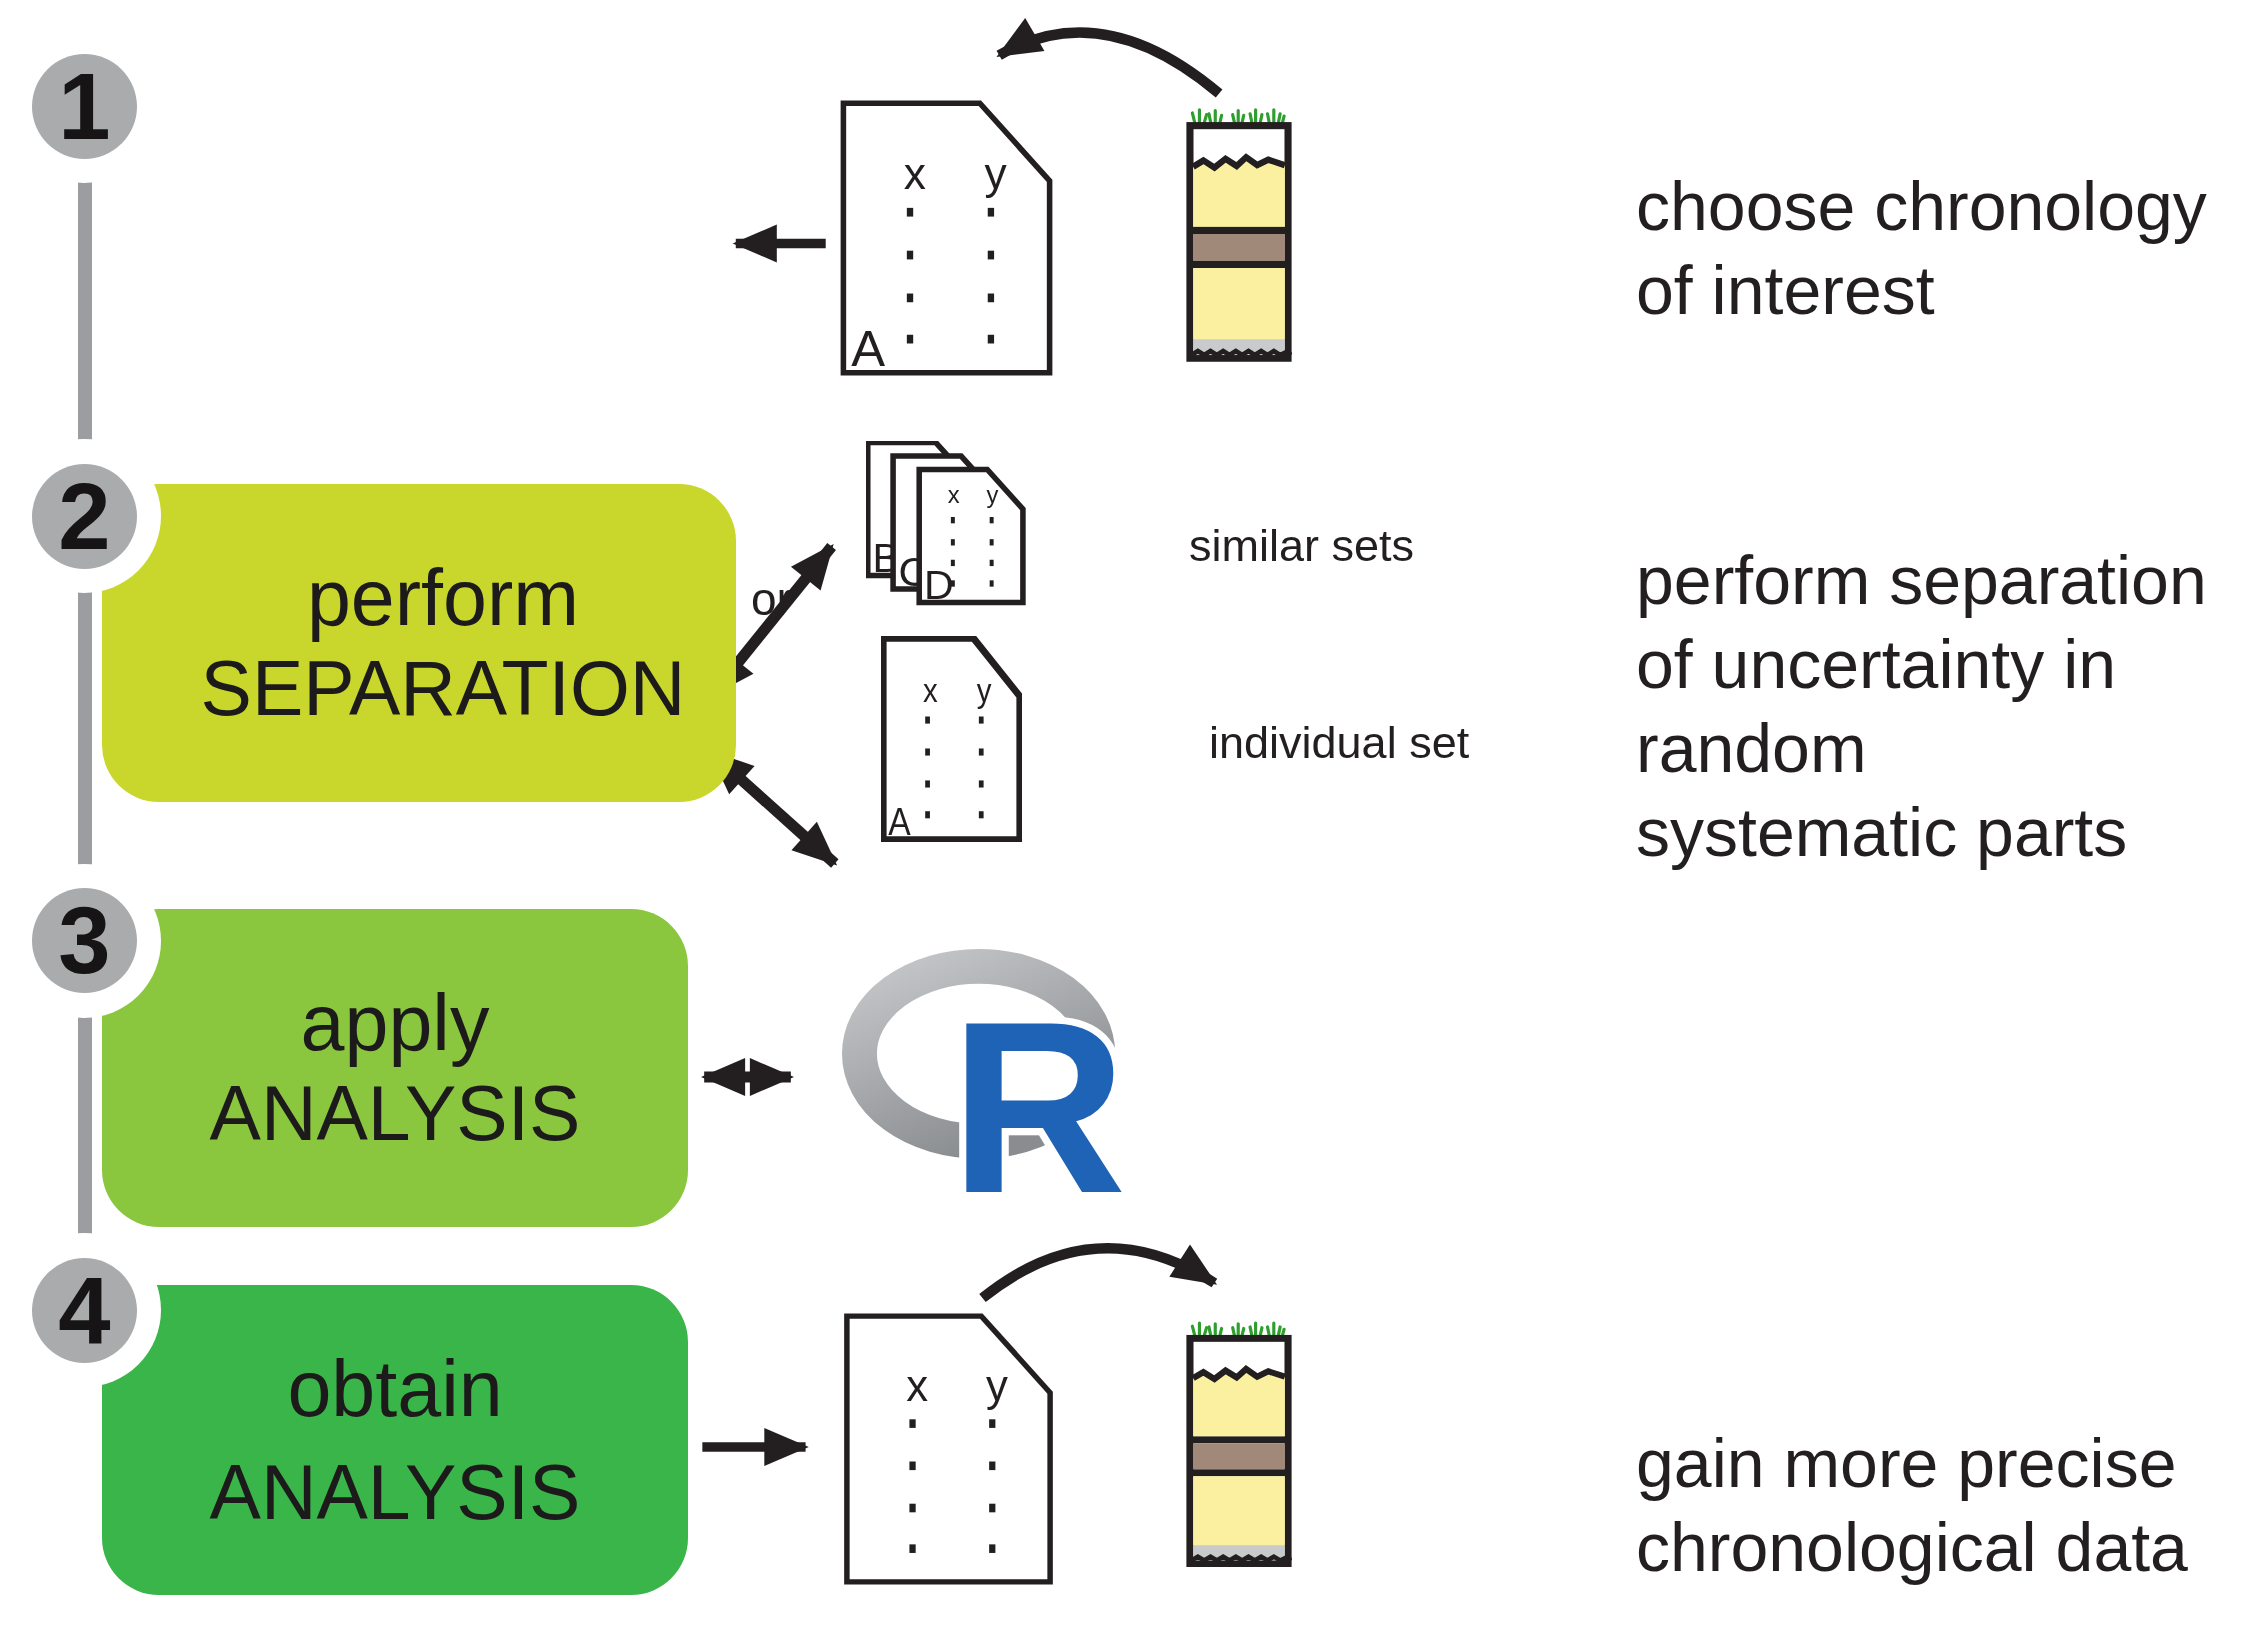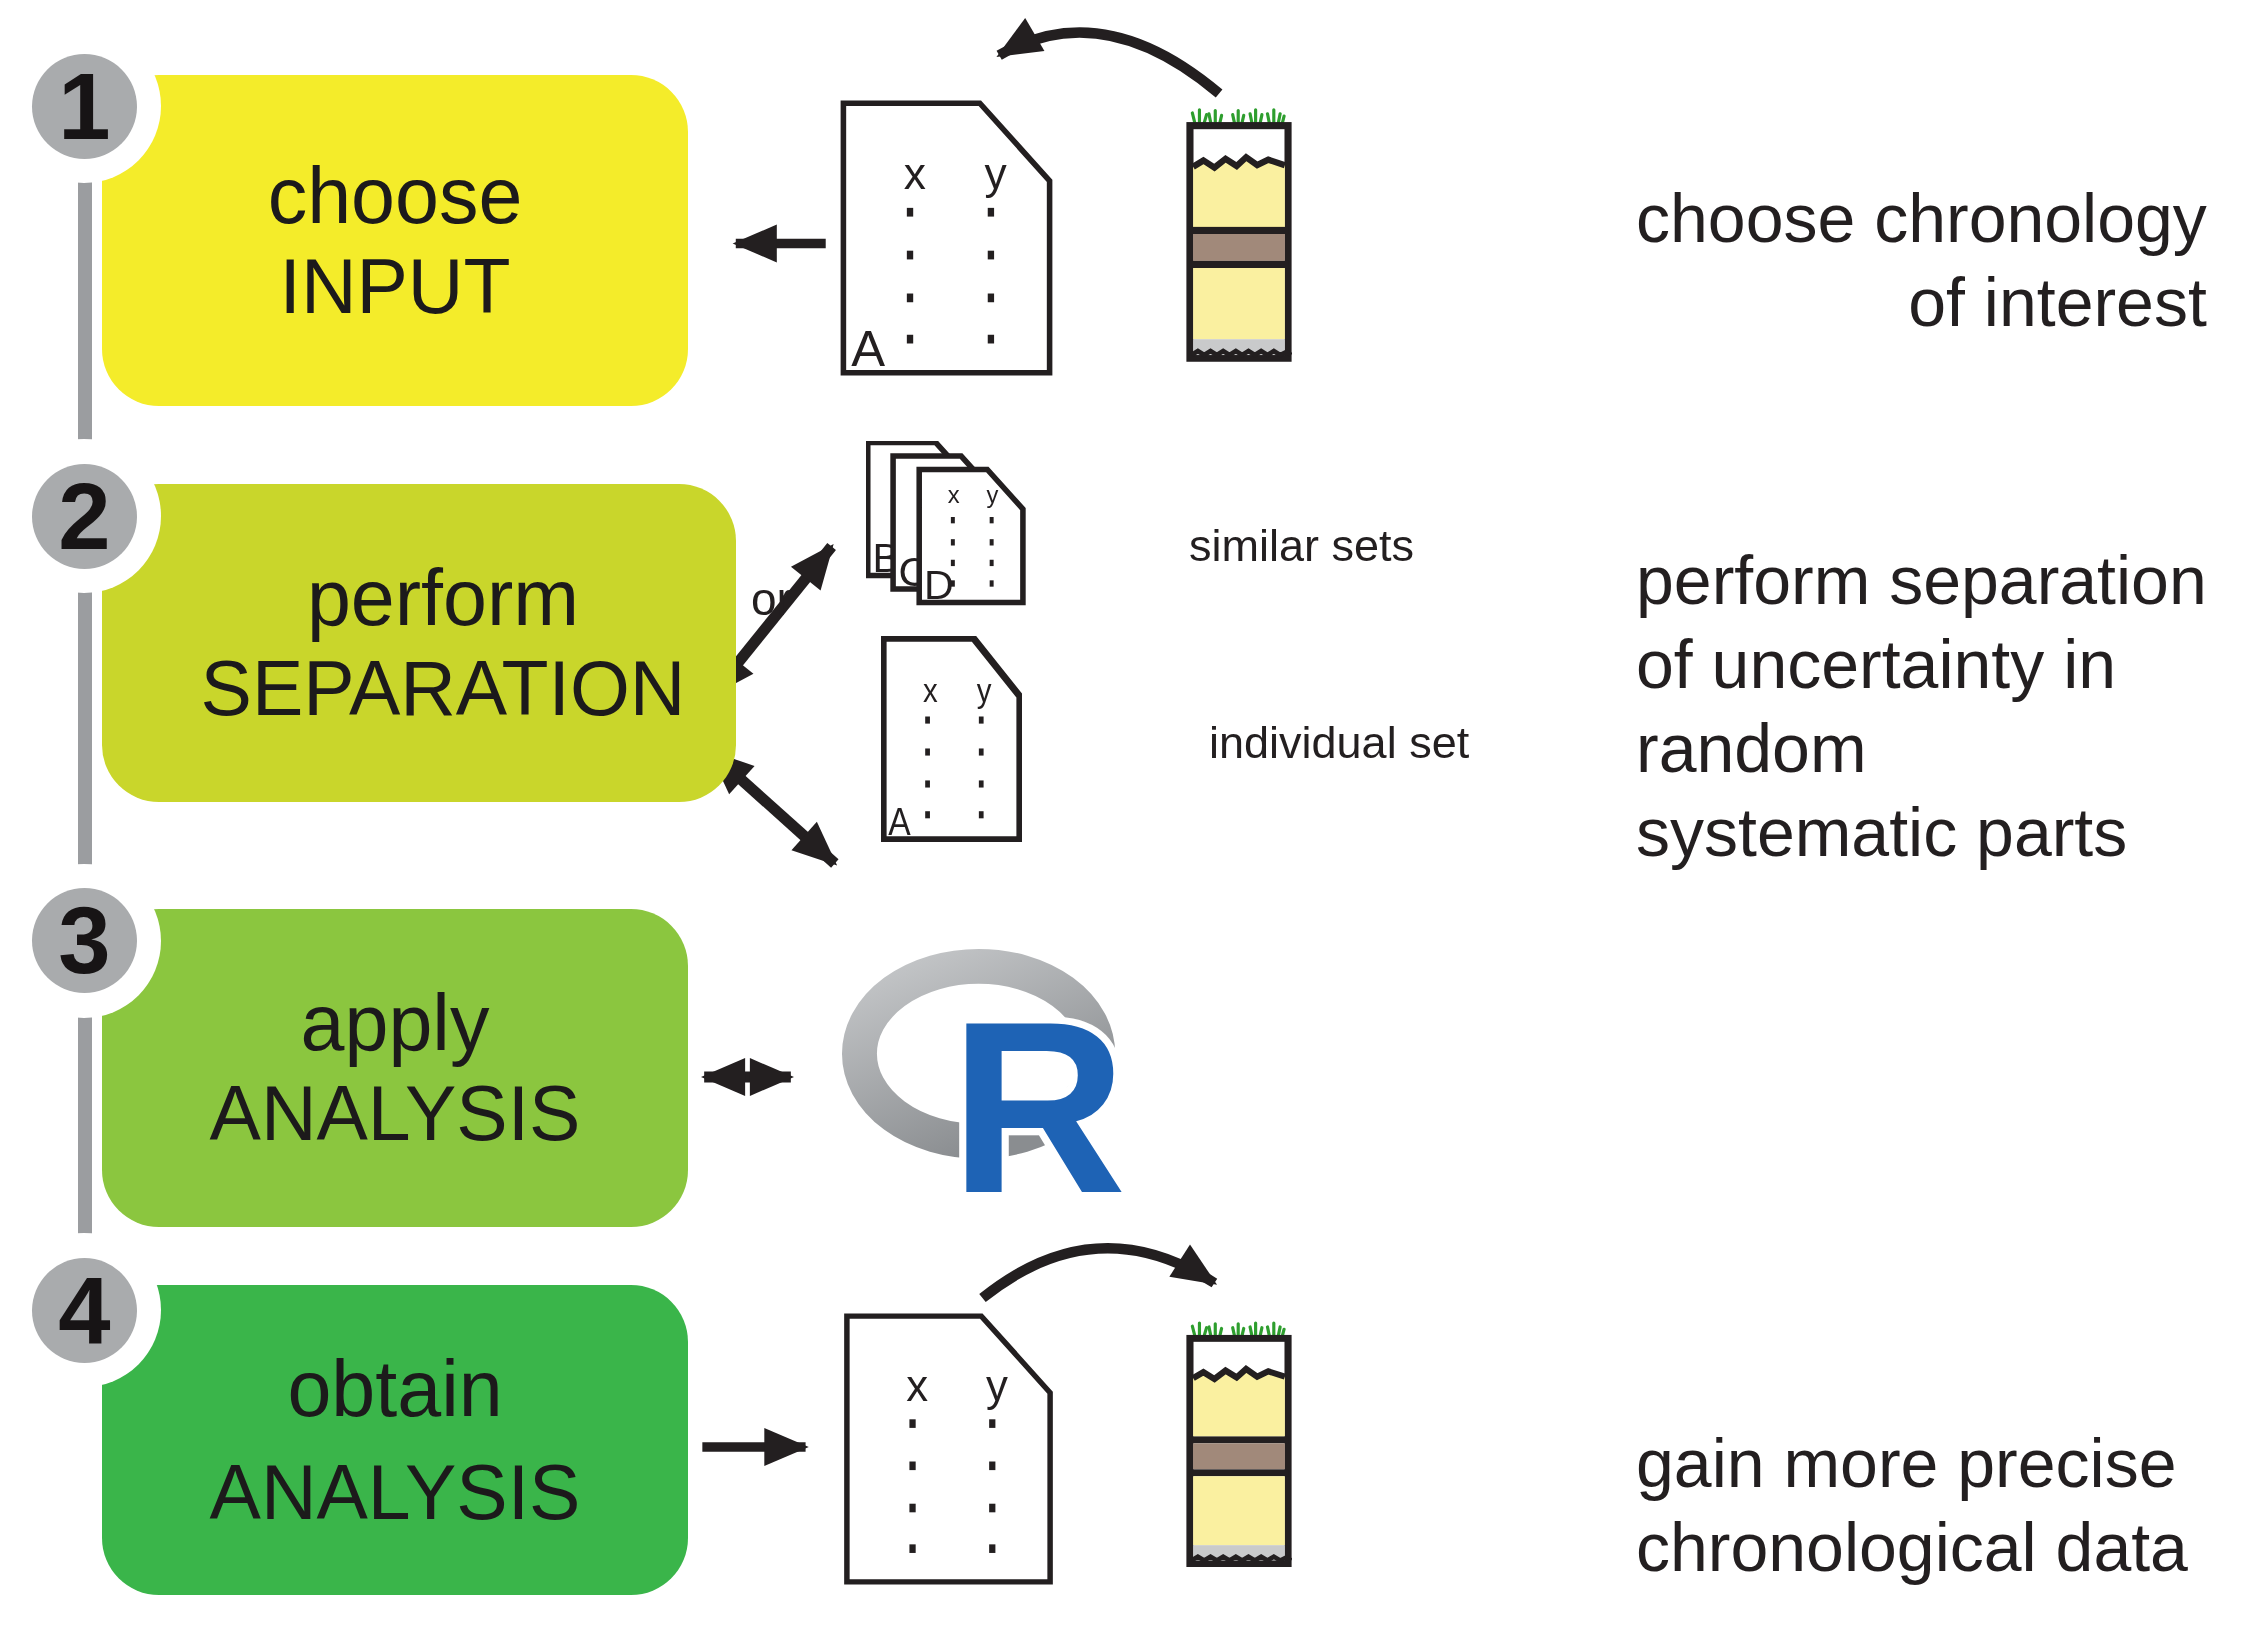--- a/index.html
+++ b/index.html
@@ -21,21 +21,21 @@
   #box4{top:1285px;height:310px;background:var(--step4_deepgreen);}
   
   .notch{width:154px;height:154px;border-radius:50%;background:#fff;z-index:2;left:7.1px;}
   #notch1{top:29px;}  #notch2{top:439px;}  #notch3{top:864px;}  #notch4{top:1233px;}
   
   .badge{width:105px;height:105px;border-radius:50%;background:var(--badge_gray);z-index:3;left:32px;
     display:flex;align-items:center;justify-content:center;font-weight:bold;font-size:94px;color:#171415;}
   #badge1{top:54px;} #badge2{top:464px;} #badge3{top:888px;} #badge4{top:1258px;}
   
   .desc{left:1636px;font-size:68px;line-height:84px;white-space:pre-line;color:var(--text_black);}
-  #desc1{top:176px;text-align:right;} #desc2{top:522px;margin-top:16px;} #desc3{top:996px;} #desc4{top:1421px;}
+  #desc1{top:164px;} #desc2{top:522px;margin-top:16px;} #desc3{top:996px;} #desc4{top:1421px;}
   
   .midlabel{font-size:45px;color:var(--text_black);}
   #lbl-similar{left:1189px;top:520px;}
   #lbl-individual{left:1193px;top:717px;margin-left:16px;}
   #lbl-or{left:751px;top:572px;font-size:46px;}
   
   .ink{stroke:var(--text_black);}
   .fill-ink{fill:var(--text_black);}
   .sheet-face{fill:#ffffff;stroke:var(--text_black);stroke-width:7;stroke-linejoin:miter;}
   .sheet-txt{fill:var(--text_black);font-family:"Liberation Sans",sans-serif;}
@@ -54,24 +54,20 @@
   <svg width="0" height="0" style="position:absolute">
     <defs>
       <marker id="ah" markerUnits="userSpaceOnUse" markerWidth="64" markerHeight="56" refX="56" refY="28" orient="auto-start-reverse">
         <path d="M4 4 L60 28 L4 52 Z" class="fill-ink"></path>
       </marker>
     </defs>
   </svg>
 
   <div id="connector" class="abs"></div>
 
-  <div id="box1" class="abs step-box" style="background: rgb(244, 236, 42);">
-    <div class="t1">choose</div>
-    <div class="t2">INPUT</div>
-  </div>
   <div id="box2" class="abs step-box" style="background: rgb(201, 214, 43);">
     <div class="t1">perform</div>
     <div class="t2">SEPARATION</div>
   </div>
   <div id="box3" class="abs step-box" style="background: rgb(139, 198, 63);">
     <div class="t1">apply</div>
     <div class="t2">ANALYSIS</div>
   </div>
   <div id="box4" class="abs step-box" style="background: rgb(58, 181, 74); gap: 13px;">
     <div class="t1">obtain</div>

